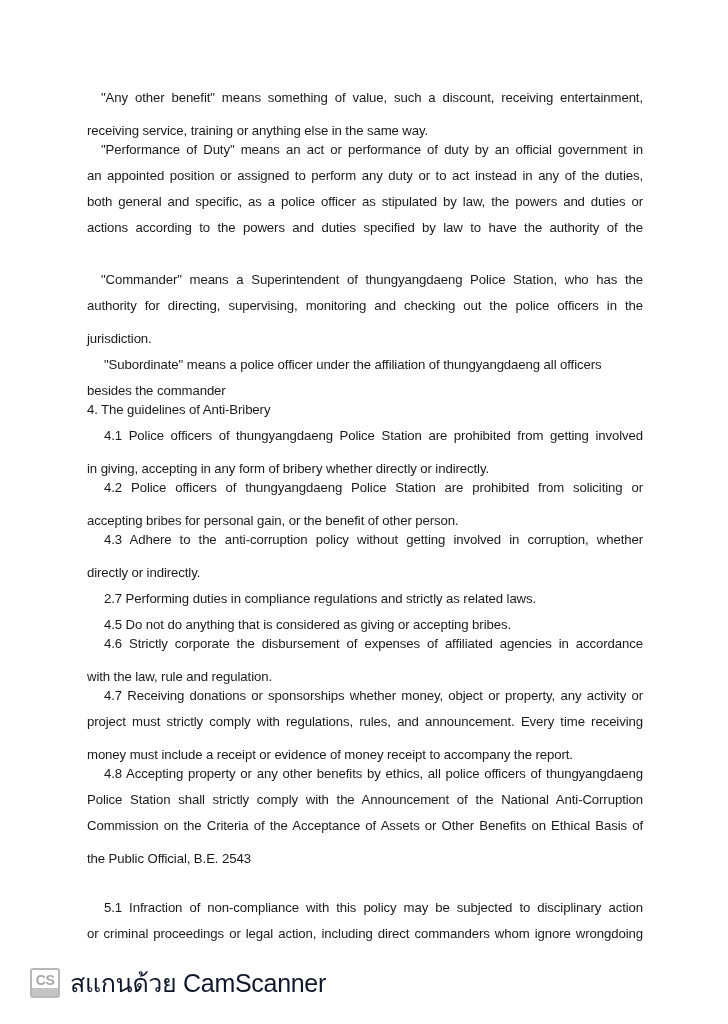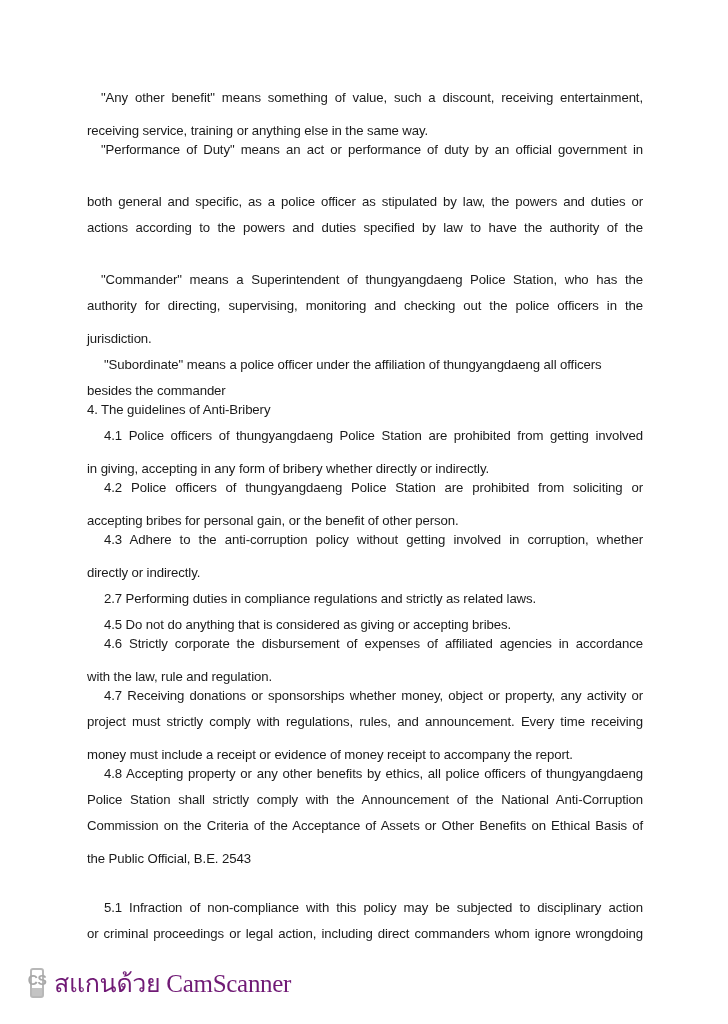--- a/index.html
+++ b/index.html
@@ -15,36 +15,37 @@
   }
   .line.last { text-align-last: left; margin-top: 7px; }
   .line.indent { left: 101px; width: 542px; }
   .line.indent2 { left: 104px; width: 539px; }
   .line.heading { font-weight: normal; text-align-last: left; }
   .watermark {
     position: absolute; left: 30px; top: 966px; height: 34px;
     display: flex; align-items: center; gap: 10px; color: #b5b5b5;
   }
   .cs-logo {
-    width: 14px; height: 30px; border: 2.5px solid #b8b8b8; border-radius: 3px;
+    width: 30px; height: 30px; border: 2.5px solid #b8b8b8; border-radius: 3px;
     box-sizing: border-box; position: relative; display: flex; align-items: flex-start; justify-content: center;
     background: linear-gradient(to bottom, #ffffff 0 70%, #c4c4c4 70% 100%);
   }
   .cs-logo span { font-weight: bold; font-size: 14px; line-height: 18px; color: #a8a8a8; margin-top: 1px; letter-spacing: -0.5px; }
-  .wm-text { font-size: 25px; color: #701a75; font-family: Liberation Serif, serif; letter-spacing: -0.3px; }
+  .wm-text { font-size: 25px; color: #0f172a; font-family: Liberation Sans, sans-serif; letter-spacing: -0.3px; }
 </style>
 </head>
 <body>
 
 <div class="page">
 
   <div class="line indent" style="top:88px">"Any other benefit" means something of value, such a discount, receiving entertainment,</div>
   <div class="line last" style="top:114px">receiving service, training or anything else in the same way.</div>
 
   <div class="line indent" style="top:140px">"Performance of Duty" means an act or performance of duty by an official government in</div>
+  <div class="line" style="top:166px">an appointed position or assigned to perform any duty or to act instead in any of the duties,</div>
   <div class="line" style="top:192px">both general and specific, as a police officer as stipulated by law, the powers and duties or</div>
   <div class="line" style="top:218px">actions according to the powers and duties specified by law to have the authority of the</div>
 
   <div class="line indent" style="top:270px">"Commander" means a Superintendent of thungyangdaeng Police Station, who has the</div>
   <div class="line" style="top:296px">authority for directing, supervising, monitoring and checking out the police officers in the</div>
   <div class="line last" style="top:322px">jurisdiction.</div>
 
   <div class="line indent2 last" style="top:348px">"Subordinate" means a police officer under the affiliation of thungyangdaeng all officers</div>
   <div class="line last" style="top:374px">besides the commander</div>
 

